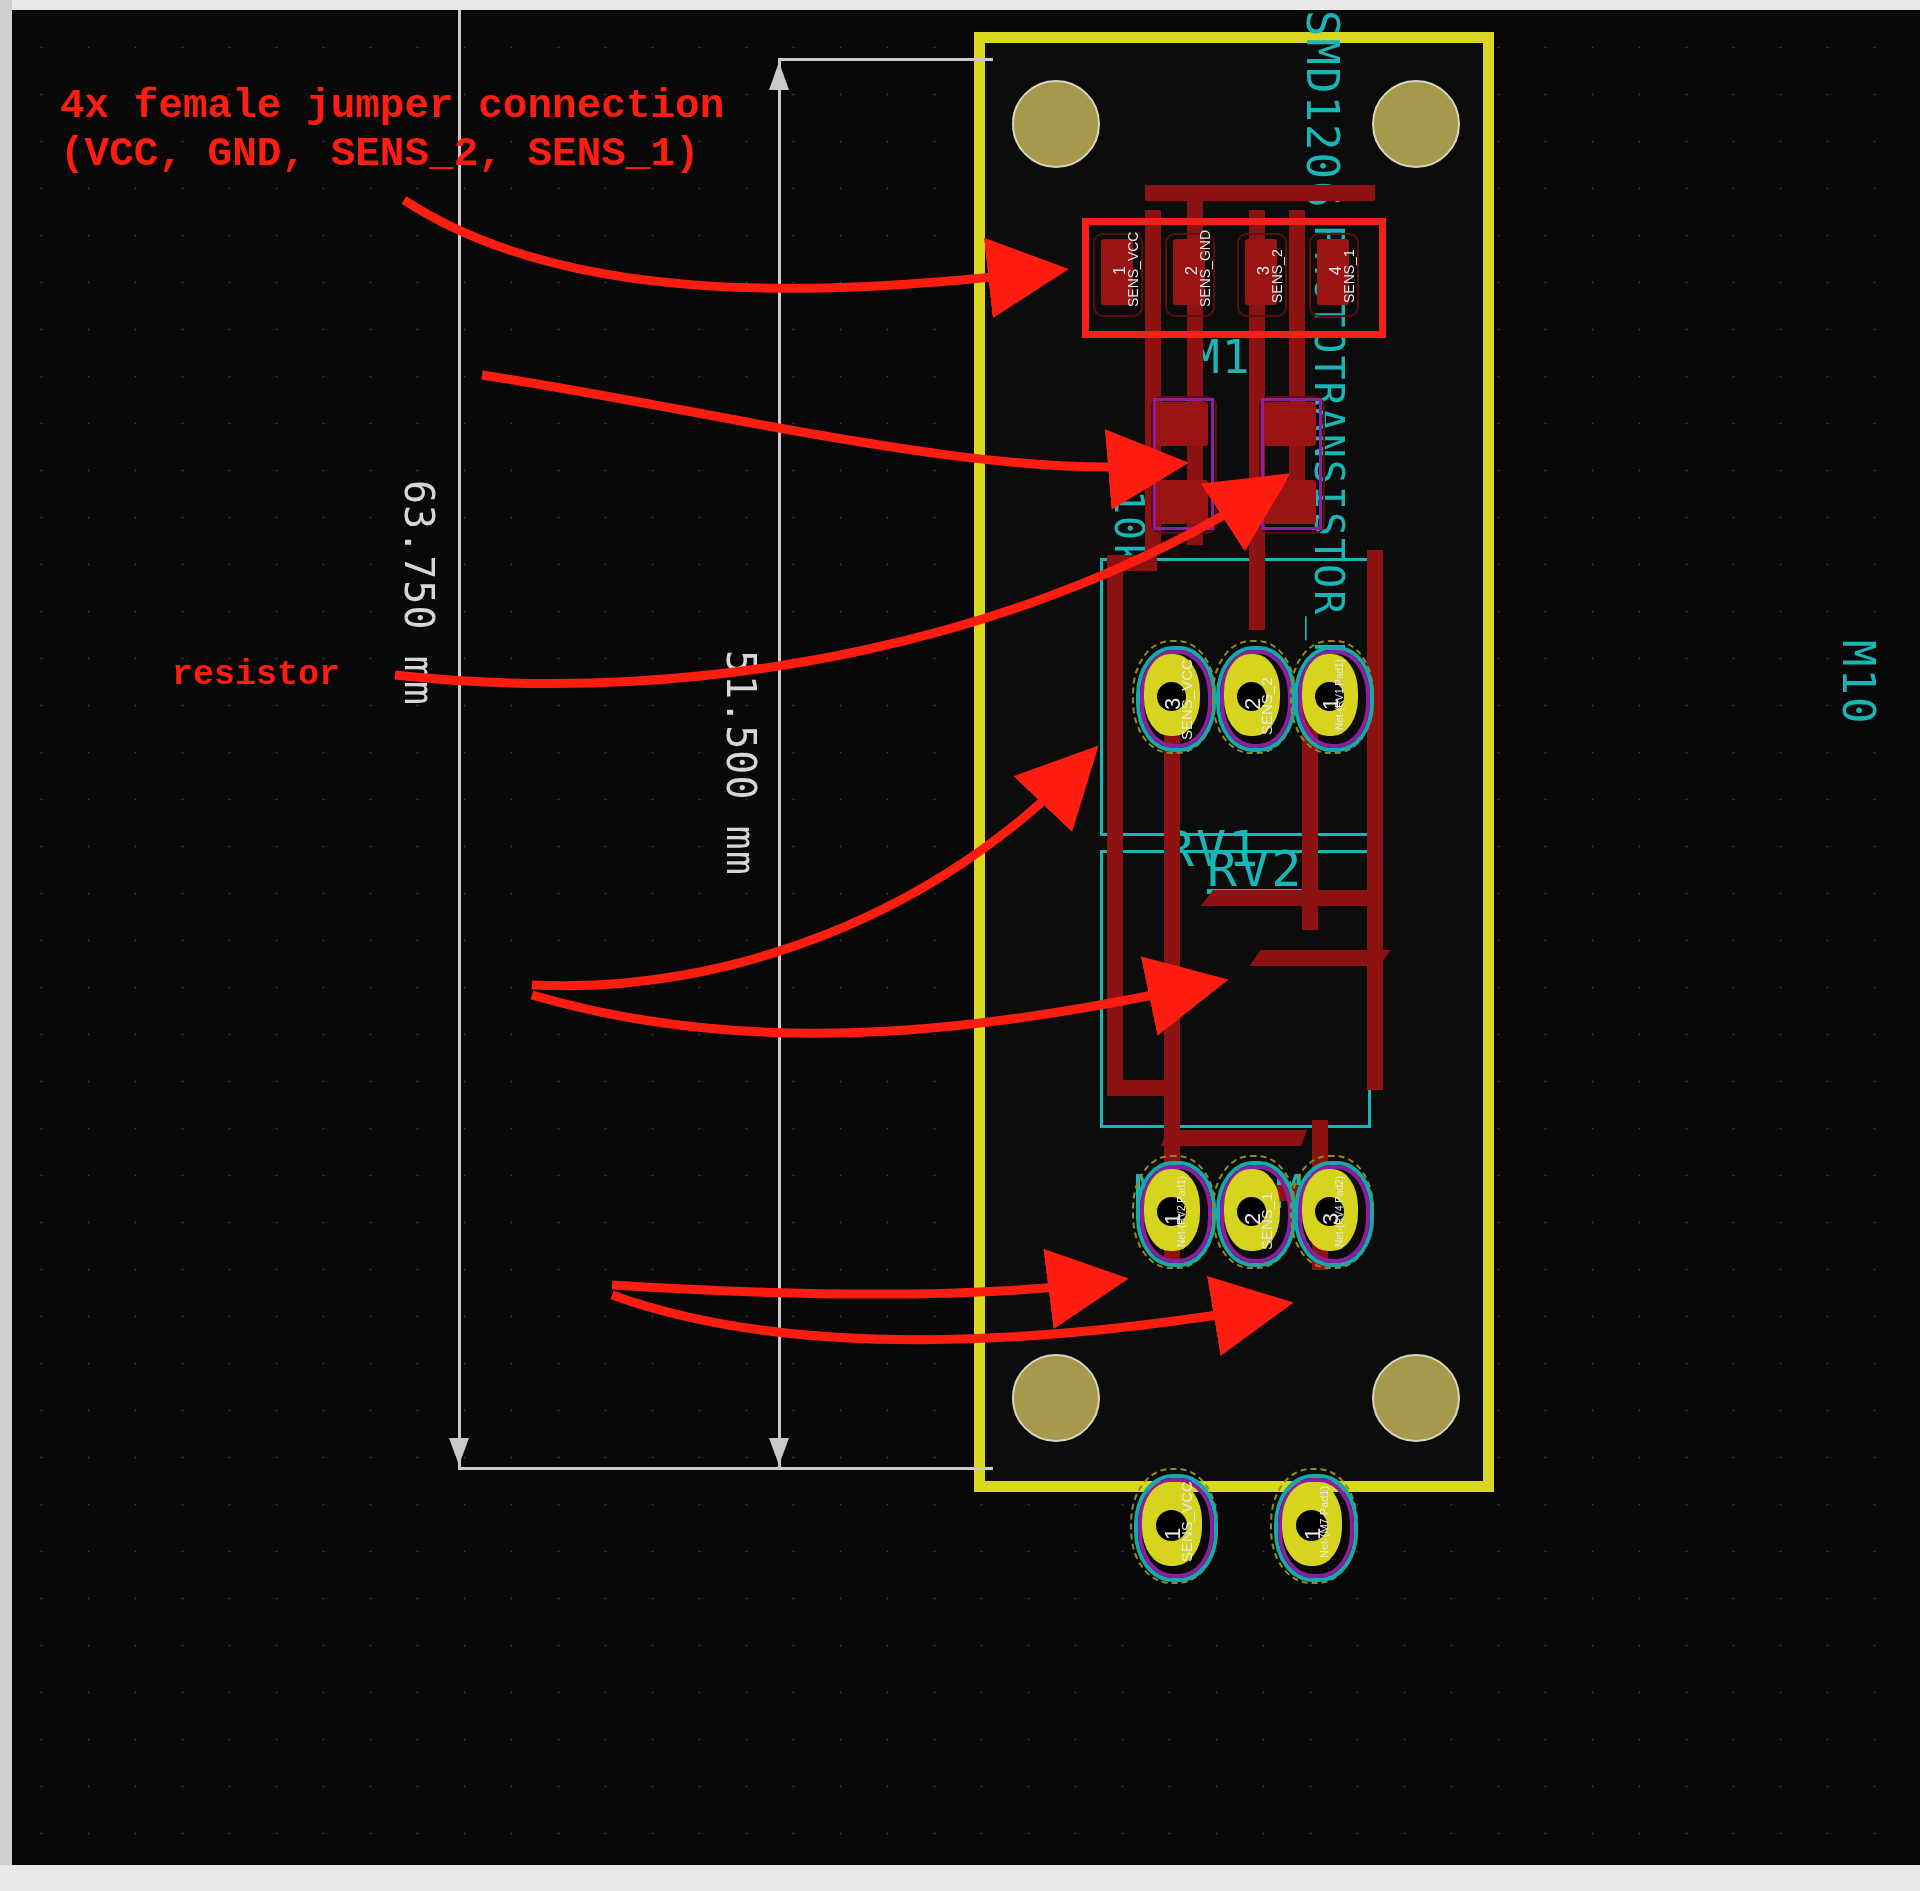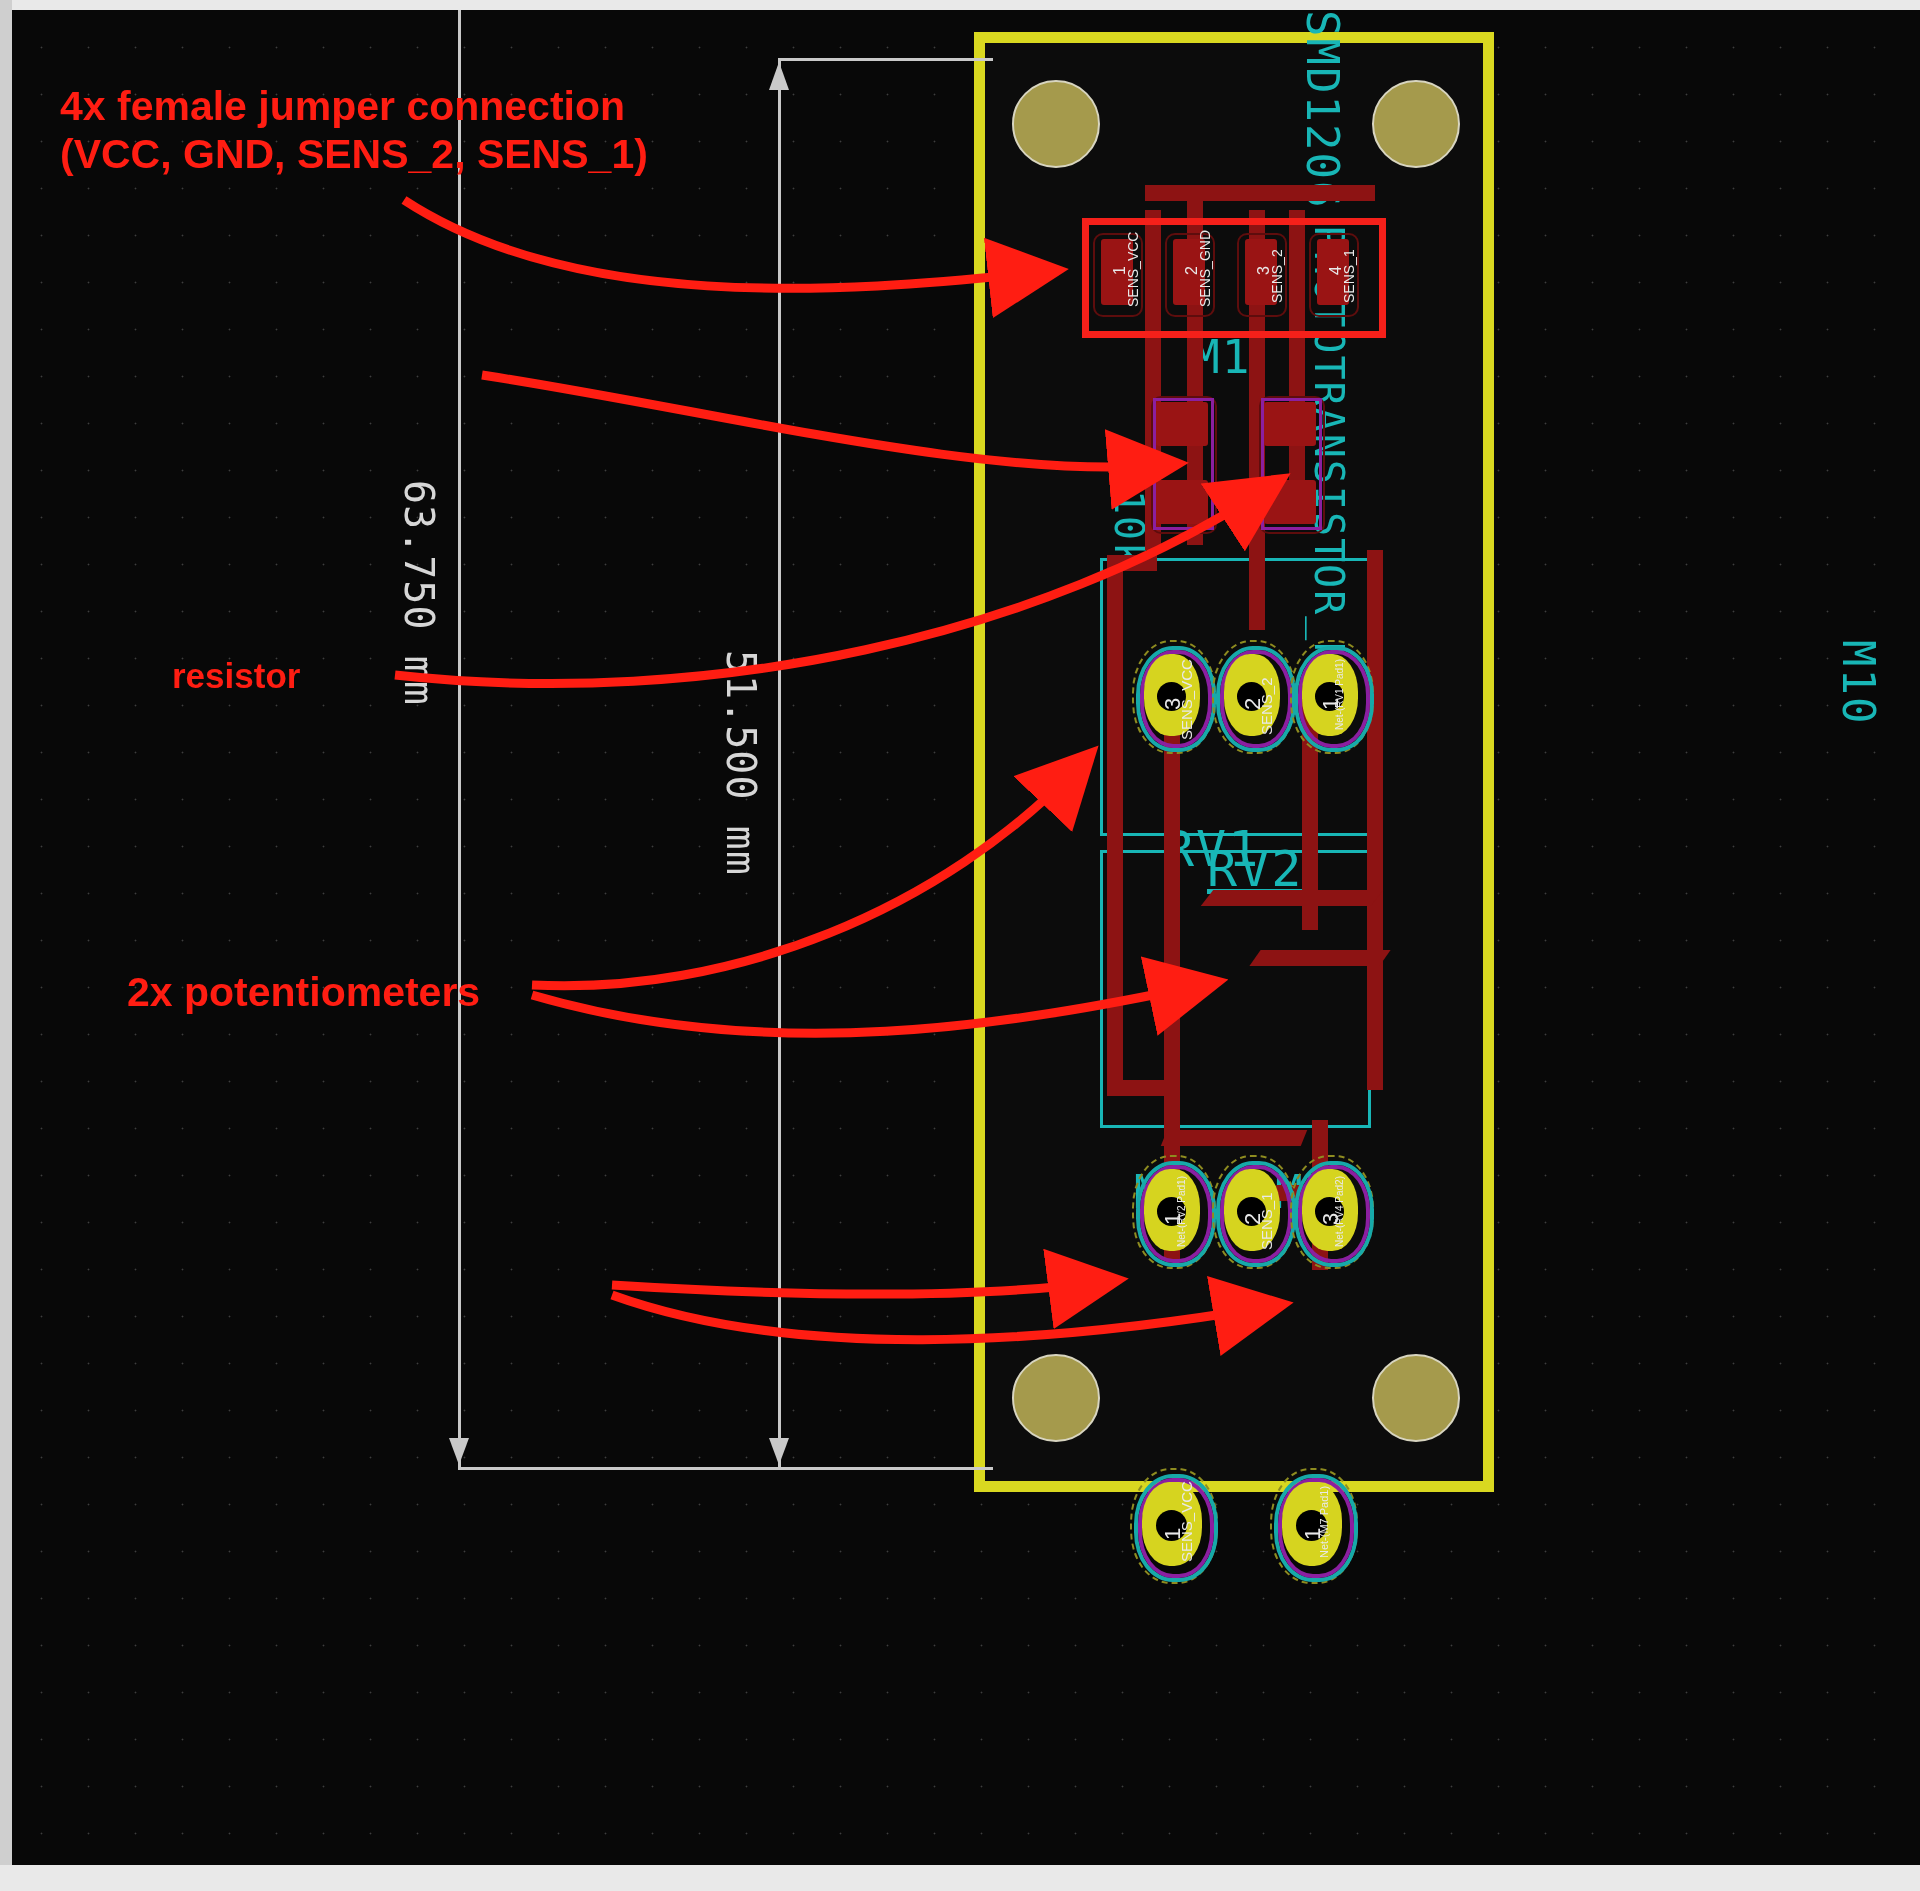--- a/index.html
+++ b/index.html
@@ -53,21 +53,21 @@
   .th-ring{position:absolute;border:2px dashed #8e8c20;border-radius:46%;}
   .th-drill{position:absolute;background:#000;border-radius:50%;}
 
   
   .dimline{position:absolute;background:#c9c9c9;}
   .dimtxt{position:absolute;color:#d6d6d6;font-family:"DejaVu Sans Mono",monospace;
           white-space:nowrap;transform-origin:left top;letter-spacing:1px;}
 
   
   .anno{position:absolute;color:#ff1d12;font-weight:bold;white-space:pre;line-height:1.18;
-        font-family:Liberation Sans, sans-serif;}
+        font-family:Liberation Mono, monospace;}
   .arrowlayer{position:absolute;left:0;top:0;width:1908px;height:1855px;pointer-events:none;}
 </style>
 </head>
 <body>
 
 <div id="root">
 
   <div class="chrome-top"></div>
   <div class="chrome-left"></div>
   <div class="chrome-bottom"></div>
@@ -253,16 +253,15 @@
       <path d="M 520,985 C 760,1055 1000,1015 1190,975" stroke="#ff1d12" stroke-width="9" fill="none" marker-end="url(#ah)"></path>
 
       <path d="M 600,1275 C 760,1285 950,1290 1090,1272" stroke="#ff1d12" stroke-width="9" fill="none" marker-end="url(#ah)"></path>
 
       <path d="M 600,1285 C 780,1350 1030,1335 1255,1297" stroke="#ff1d12" stroke-width="9" fill="none" marker-end="url(#ah)"></path>
     </svg>
 
     <div class="anno" style="left:48px;top:72px;font-size:41px;">4x female jumper connection
 (VCC, GND, SENS_2, SENS_1)</div>
     <div class="anno" style="left:160px;top:645px;font-size:35px;">resistor</div>
-    <div class="anno" style="left:115px;top:958px;font-size:41px;">2x potentiometers</div>
 
   </div>
 </div>
 
 </body></html>

